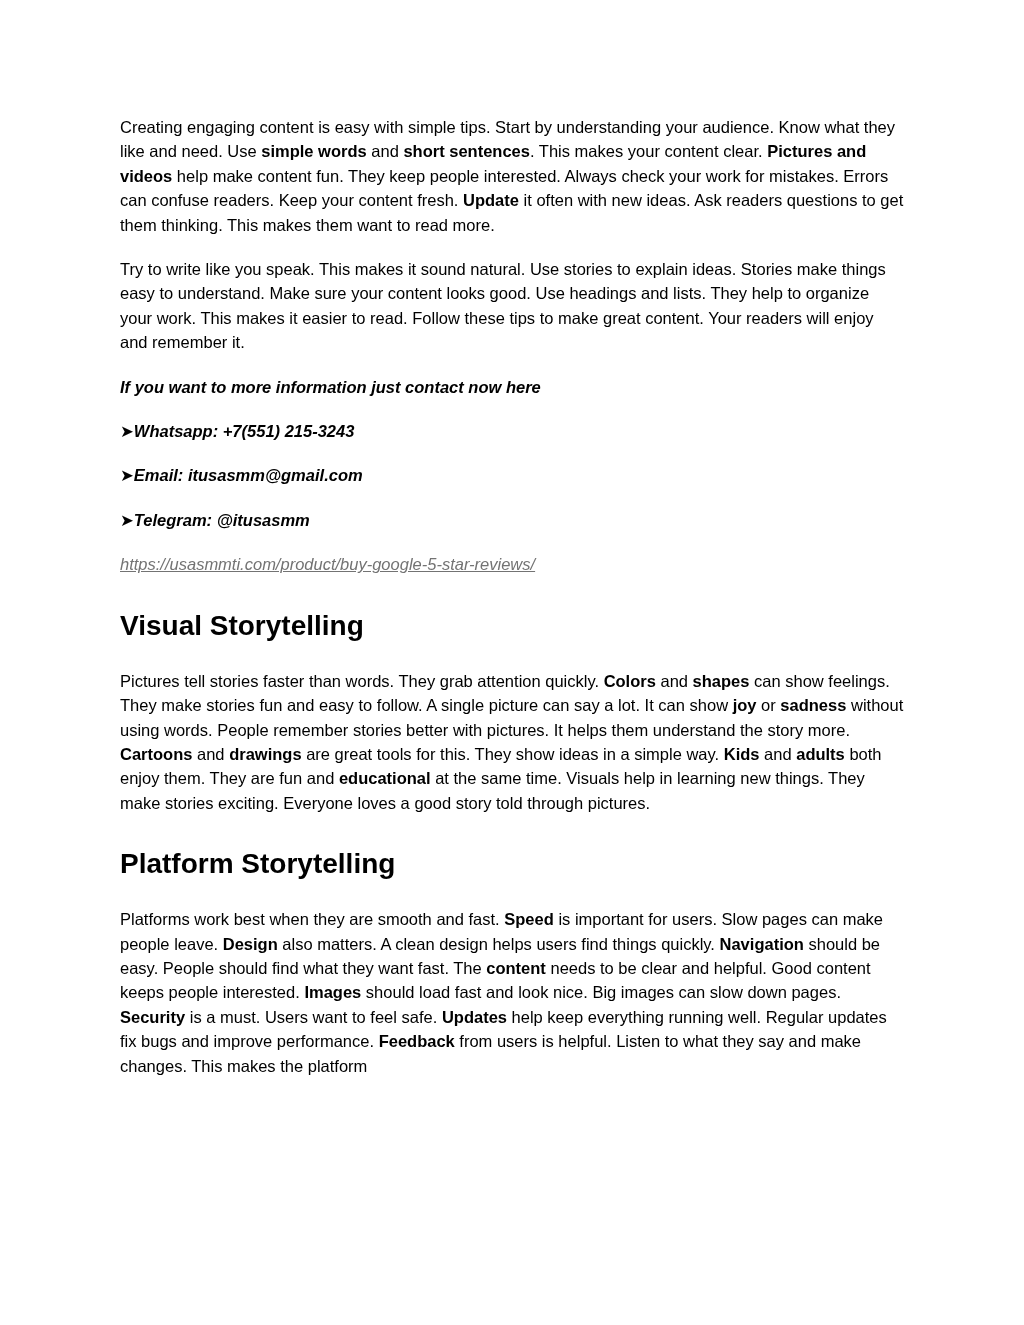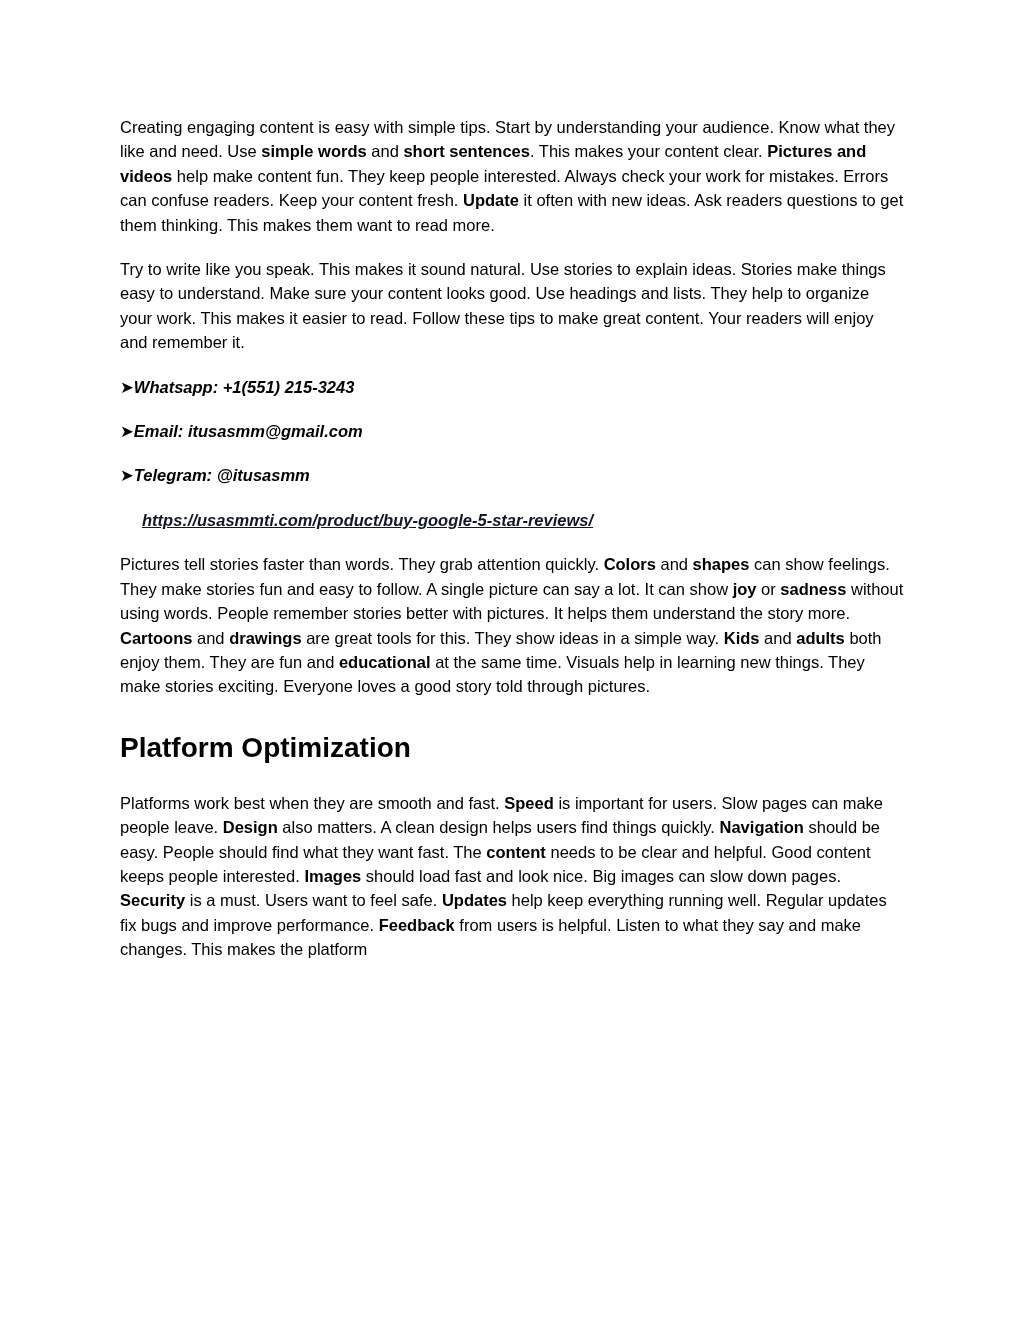--- a/index.html
+++ b/index.html
@@ -38,34 +38,35 @@
   }
   .heading {
     width: 784px;
     margin: 32px 0 26px 0;
     font-size: 28px;
     line-height: 34px;
     font-weight: 700;
     color: #000000;
   }
   .linkline a {
-    color: #0f172a;
-    font-weight: 700;
+    color: #737373;
+    font-weight: 400;
     font-style: italic;
     text-decoration: underline;
     cursor: pointer;
-    margin-left: 22px;
   }
 </style>
 </head>
 <body>
 
 <div class="page">
     <p class="para">Creating engaging content is easy with simple tips. Start by understanding your audience. Know what they like and need. Use <b>simple words</b> and <b>short sentences</b>. This makes your content clear. <b>Pictures and videos</b> help make content fun. They keep people interested. Always check your work for mistakes. Errors can confuse readers. Keep your content fresh. <b>Update</b> it often with new ideas. Ask readers questions to get them thinking. This makes them want to read more.</p>
     <p class="para">Try to write like you speak. This makes it sound natural. Use stories to explain ideas. Stories make things easy to understand. Make sure your content looks good. Use headings and lists. They help to organize your work. This makes it easier to read. Follow these tips to make great content. Your readers will enjoy and remember it.</p>
-    <p class="para contact">➤Whatsapp: +1(551) 215-3243</p>
+    <p class="para contact">If you want to more information just contact now here</p>
+    <p class="para contact">➤Whatsapp: +7(551) 215-3243</p>
     <p class="para contact">➤Email: itusasmm@gmail.com</p>
     <p class="para contact">➤Telegram: @itusasmm</p>
     <p class="para linkline"><a href="#">https://usasmmti.com/product/buy-google-5-star-reviews/</a></p>
+    <h2 class="heading">Visual Storytelling</h2>
     <p class="para">Pictures tell stories faster than words. They grab attention quickly. <b>Colors</b> and <b>shapes</b> can show feelings. They make stories fun and easy to follow. A single picture can say a lot. It can show <b>joy</b> or <b>sadness</b> without using words. People remember stories better with pictures. It helps them understand the story more. <b>Cartoons</b> and <b>drawings</b> are great tools for this. They show ideas in a simple way. <b>Kids</b> and <b>adults</b> both enjoy them. They are fun and <b>educational</b> at the same time. Visuals help in learning new things. They make stories exciting. Everyone loves a good story told through pictures.</p>
-    <h2 class="heading">Platform Optimization</h2>
+    <h2 class="heading">Platform Storytelling</h2>
     <p class="para">Platforms work best when they are smooth and fast. <b>Speed</b> is important for users. Slow pages can make people leave. <b>Design</b> also matters. A clean design helps users find things quickly. <b>Navigation</b> should be easy. People should find what they want fast. The <b>content</b> needs to be clear and helpful. Good content keeps people interested. <b>Images</b> should load fast and look nice. Big images can slow down pages. <b>Security</b> is a must. Users want to feel safe. <b>Updates</b> help keep everything running well. Regular updates fix bugs and improve performance. <b>Feedback</b> from users is helpful. Listen to what they say and make changes. This makes the platform</p>
   </div>
 
 </body></html>

